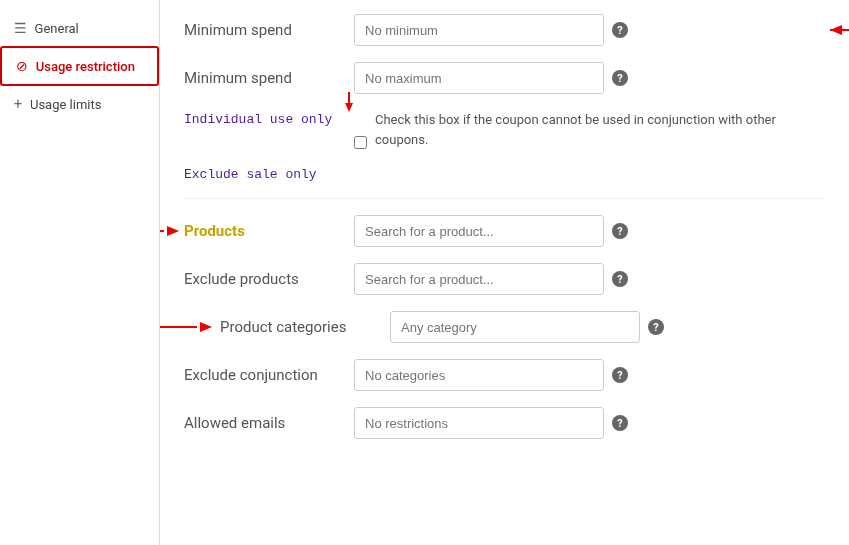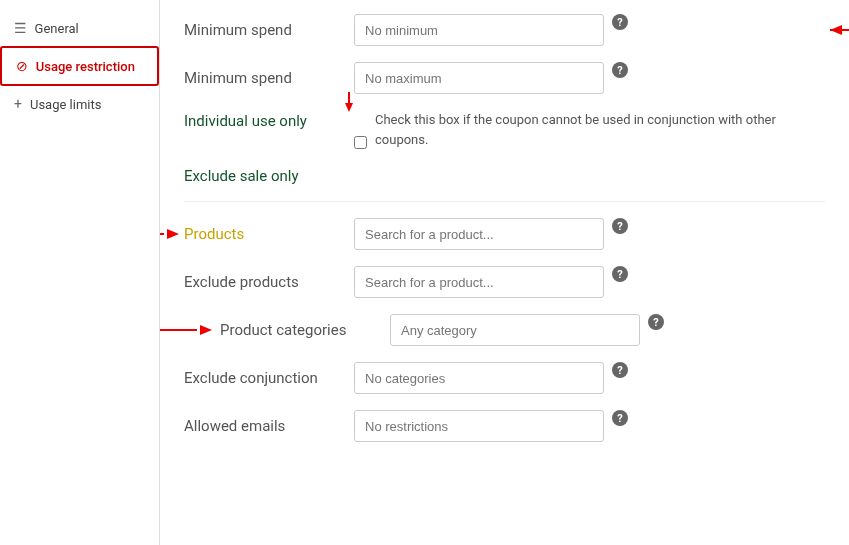--- a/index.html
+++ b/index.html
@@ -58,25 +58,25 @@
     }
     .form-label {
       width: 170px;
       flex-shrink: 0;
       padding-top: 7px;
       font-size: 15px;
       color: #555;
     }
     .form-label.products-label {
       color: #c8a200;
-      font-weight: 400;
+      font-weight: 700;
     }
     .form-control-wrap {
       display: flex;
-      align-items: flex-start;
+      align-items: center;
       gap: 8px;
       flex: 1;
     }
     .form-input {
       width: 250px;
       height: 32px;
       border: 1px solid #ccc;
       border-radius: 3px;
       padding: 4px 10px;
       font-size: 13px;
@@ -101,22 +101,23 @@
     
     .checkbox-row {
       display: flex;
       align-items: flex-start;
       margin-bottom: 16px;
     }
     .checkbox-label {
       width: 170px;
       flex-shrink: 0;
       padding-top: 2px;
-      font-size: 15px;
-      color: #14532d;
+      font-size: 13px;
+      color: #4c1d95;
+      font-family: Liberation Mono, monospace;
     }
     .checkbox-content {
       display: flex;
       align-items: flex-end;
       gap: 8px;
       flex: 1;
       font-size: 13px;
       color: #555;
       line-height: 1.5;
     }

